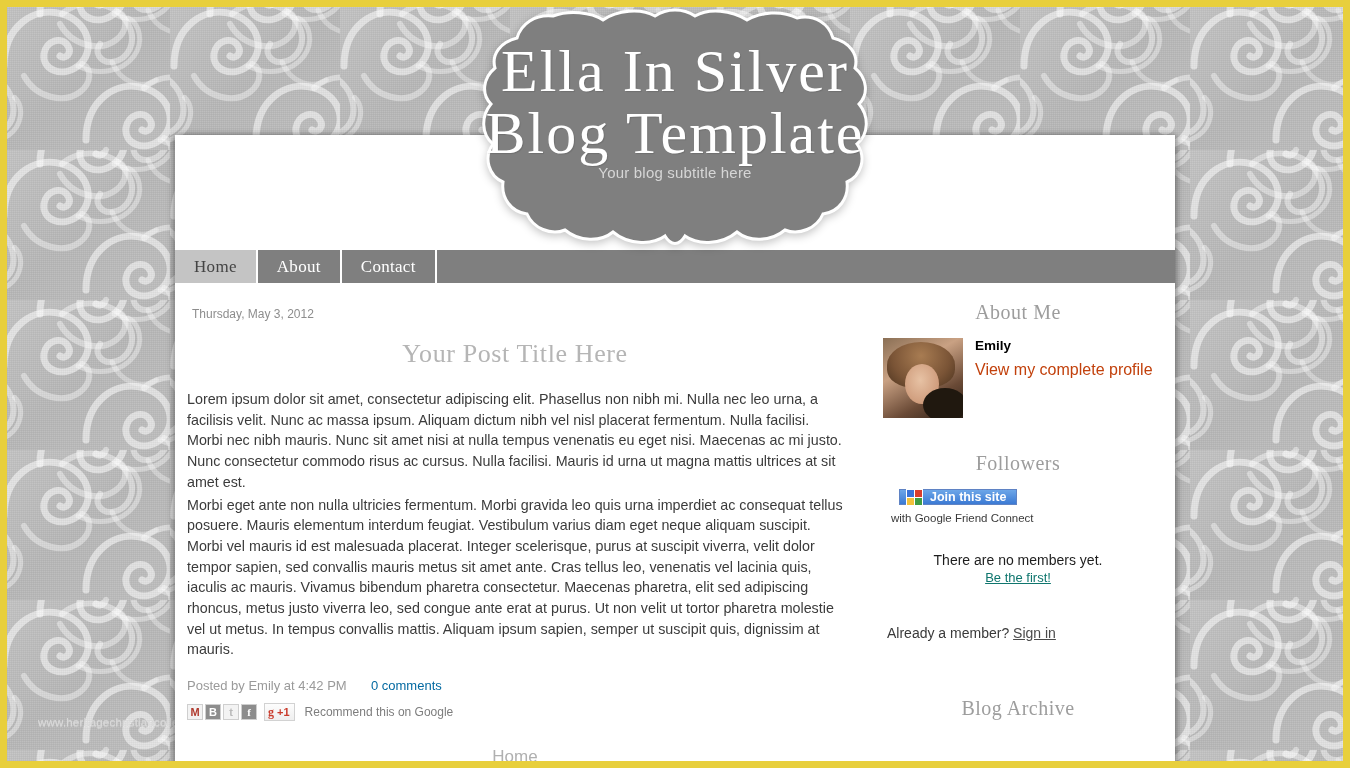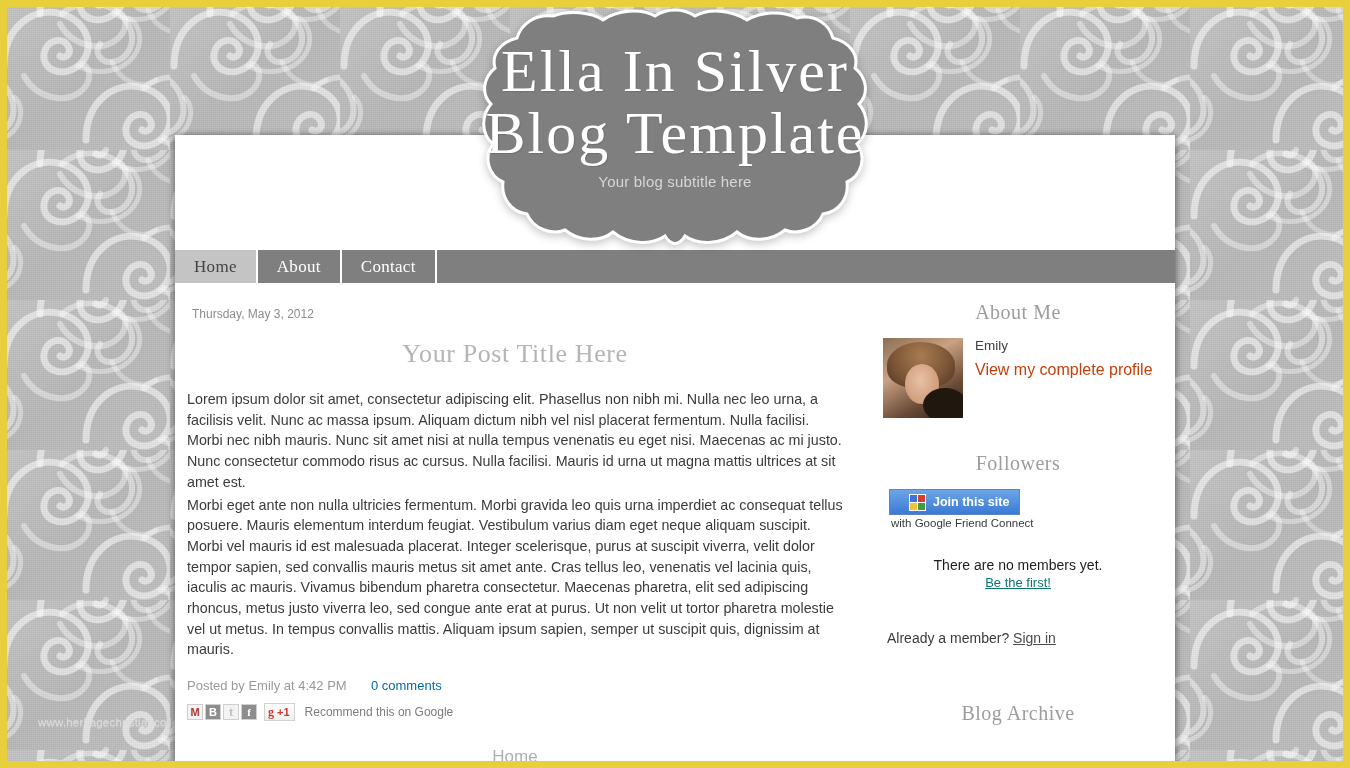--- a/index.html
+++ b/index.html
@@ -221,41 +221,41 @@
     border-radius: 50% 50% 40% 40%;
     background: radial-gradient(ellipse at 50% 30%, #a87c52 0%, #7a5436 60%, #4b331f 100%);
   }
   .avatar .dark {
     position: absolute; left: 40px; bottom: -4px;
     width: 44px; height: 34px; border-radius: 50%;
     background: #20180f;
   }
   .profile-name {
     font-size: 13.5px;
-    font-weight: normal;
-    color: #404040;
+    font-weight: bold;
+    color: #000000;
     margin-bottom: 8px;
   }
   .profile-link {
     font-size: 16px;
     color: #c2410c;
     cursor: pointer;
     line-height: 17px;
   }
 
   .followers-wrap { margin-top: 34px; }
   .join-btn {
     display: inline-flex;
     align-items: center;
-    height: 26px;
+    height: 16px;
     border: 1px solid #5f83c4;
     background: linear-gradient(#6ca6e8,#3b7ad4);
-    padding: 0 0 0 17px;
-    cursor: pointer;
-    margin-left: 6px;
+    padding: 0 0 0 4px;
+    cursor: pointer;
+    margin-left: 16px;
   }
   .join-btn .gicon {
     width: 17px; height: 17px;
     background: #ffffff;
     margin: 1px 4px 1px 2px;
     position: relative;
     display: block;
   }
   .join-btn .gicon i {
     position: absolute;
@@ -330,21 +330,20 @@
     line-height: 62px;
     text-align: center;
     letter-spacing: 2px;
     white-space: nowrap;
     text-shadow: 1px 1px 1px rgba(0,0,0,0.12);
   }
   .blog-subtitle {
     font-family: "Liberation Sans", sans-serif;
     font-size: 15px;
     color: #d6d6d6;
-    margin-top: 9px;
     letter-spacing: 0.2px;
   }
 </style>
 </head>
 <body>
 
 <div id="page-bg">
   <svg viewBox="0 0 1350 768" preserveAspectRatio="none" aria-hidden="true">
     <defs>
       <linearGradient id="bgGrad" x1="0" y1="0" x2="1" y2="1">

